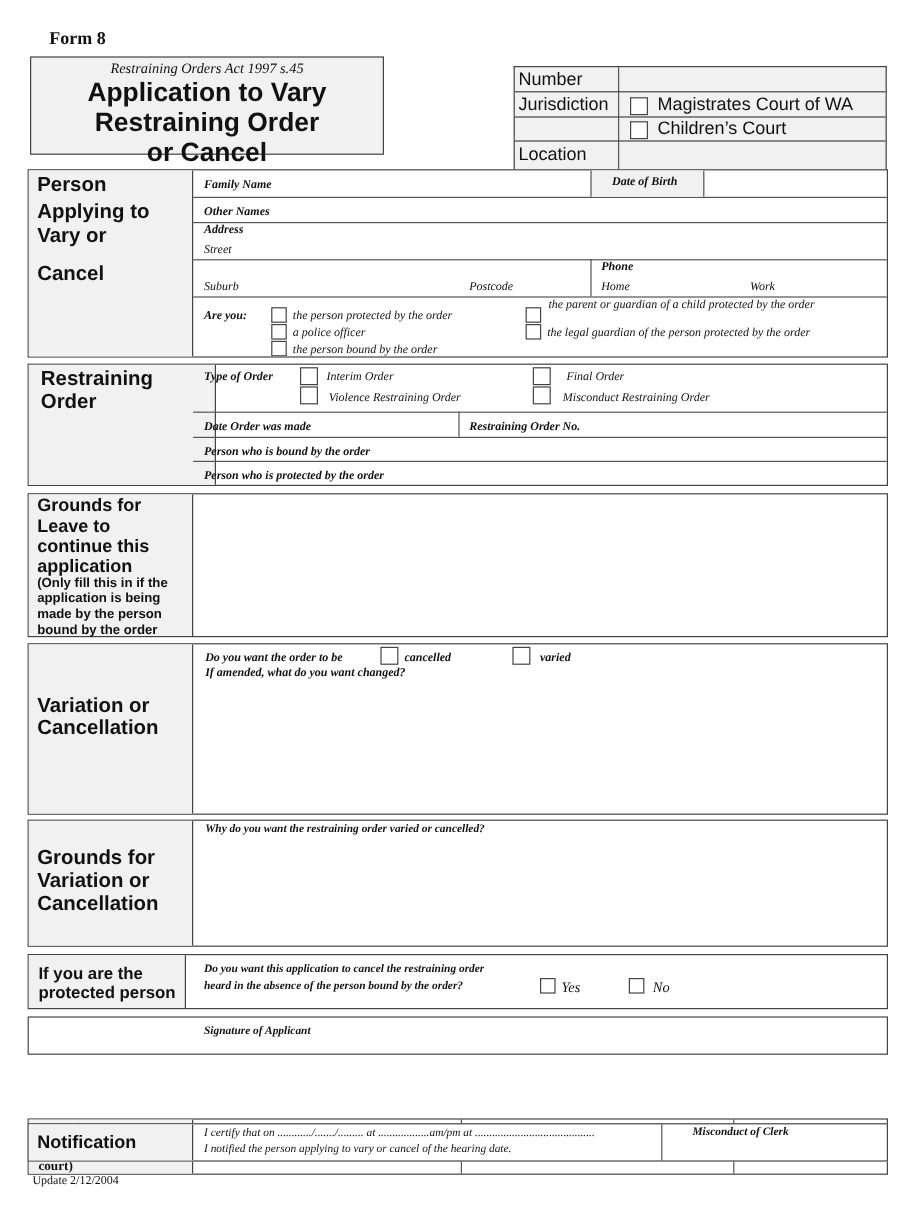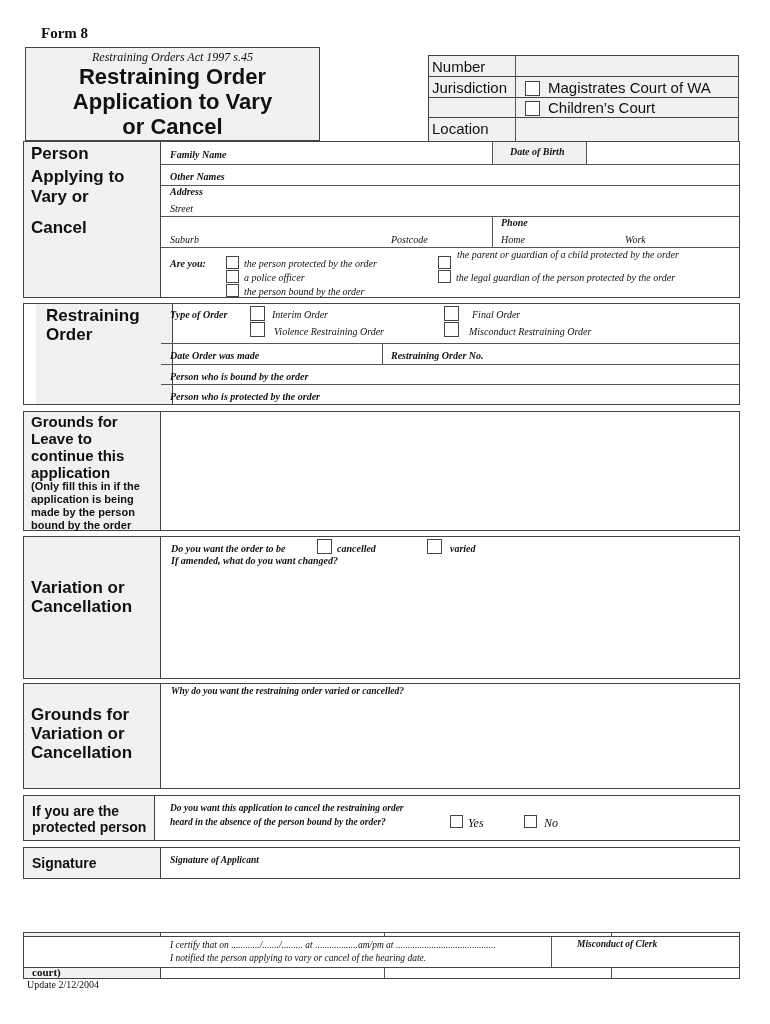--- a/index.html
+++ b/index.html
@@ -17,25 +17,25 @@
   .cb { position:absolute; width:13px; height:13px; border:1px solid #444; background:#fff; box-sizing:border-box; cursor:pointer; }
   .seclabel { font-family:"Liberation Sans", sans-serif; font-weight:bold; font-size:17px; line-height:19px; color:#111; }
   .hdr-text { font-family:"Liberation Sans", sans-serif; font-size:15px; position:absolute; }
   .field { position:absolute; }
 </style>
 </head>
 <body>
 
 <div class="abs serif" style="left:41px;top:25px;font-weight:bold;font-size:15px;">Form 8</div>
 
-<div class="abs grey" style="left:25px;top:47px;width:295px;height:94px;border:1.5px solid #444;">
+<div class="abs grey" style="left:25px;top:47px;width:295px;height:82px;border:1.5px solid #444;">
   <div class="abs serif" style="left:0;right:0;top:2px;text-align:center;font-style:italic;font-size:12px;">Restraining Orders Act 1997 s.45</div>
   <div class="abs sans" style="left:0;right:0;top:16px;text-align:center;font-weight:bold;font-size:22px;line-height:25px;">
+    <div>Application to Vary</div>
     <div>Restraining Order</div>
-    <div>Application to Vary</div>
     <div>or Cancel</div>
   </div>
 </div>
 
 <div class="abs grey" style="left:428px;top:55px;width:311px;height:87px;border:1.5px solid #444;border-bottom:none;">
   <div class="vline" style="left:86px;"></div>
   <div class="hline" style="top:20px;border-top:1.5px solid #444;"></div>
   <div class="hline" style="top:41px;border-top:1.5px solid #444;"></div>
   <div class="hline" style="top:61px;border-top:1.5px solid #444;"></div>
   <div class="hdr-text" style="left:3px;top:2px;">Number</div>
@@ -89,21 +89,21 @@
     <div class="cb" style="left:65px;top:142px;"></div>
     <div class="abs it" style="left:83px;top:144px;">the person bound by the order</div>
     <div class="cb" style="left:277px;top:114px;"></div>
     <div class="abs it" style="left:296px;top:107px;font-family:Liberation Serif, serif;">the parent or guardian of a child protected by the order</div>
     <div class="cb" style="left:277px;top:128px;"></div>
     <div class="abs it" style="left:295px;top:130px;">the legal guardian of the person protected by the order</div>
   </div>
 </div>
 
 <div class="abs box" style="left:23px;top:303px;width:717px;height:102px;">
-  <div class="abs label-col" style="left:12px;top:0;width:137px;height:100%;">
+  <div class="abs label-col" style="left:0;top:0;width:156px;height:100%;">
     <div class="abs seclabel" style="left:10px;top:2px;">Restraining</div>
     <div class="abs seclabel" style="left:10px;top:21px;">Order</div>
   </div>
   <div class="abs" style="left:137px;top:0;right:0;bottom:0;">
     <div class="hline" style="top:39px;"></div>
     <div class="hline" style="top:60px;"></div>
     <div class="hline" style="top:80px;"></div>
     <div class="abs" style="left:221px;top:39px;height:21px;border-left:1px solid #555;"></div>
     <div class="abs bi" style="left:9px;top:5px;">Type of Order</div>
     <div class="cb" style="left:89px;top:2px;width:15px;height:15px;"></div>
@@ -176,23 +176,20 @@
   </div>
   <div class="abs bi" style="left:146px;top:7px;font-size:9.5px;">Do you want this application to cancel the restraining order</div>
   <div class="abs bi" style="left:146px;top:21px;font-size:9.5px;">heard in the absence of the person bound by the order?</div>
   <div class="cb" style="left:426px;top:19px;"></div>
   <div class="abs it" style="left:444px;top:20px;font-size:12px;">Yes</div>
   <div class="cb" style="left:500px;top:19px;"></div>
   <div class="abs it" style="left:520px;top:20px;font-size:12px;">No</div>
 </div>
 
 <div class="abs box" style="left:23px;top:847px;width:717px;height:32px;">
-  <div class="abs label-col" style="left:0;top:0;width:137px;height:100%;">
-    <div class="abs sans" style="left:8px;top:7px;font-weight:bold;font-size:14px;">Signature</div>
-  </div>
   <div class="abs bi" style="left:146px;top:7px;font-size:9.5px;">Signature of Applicant</div>
   <div class="field" style="left:250px;top:2px;width:460px;height:26px;"></div>
 </div>
 
 <div class="abs box" style="left:23px;top:932px;width:717px;height:47px;">
   <div class="abs label-col" style="left:0;top:0;width:137px;height:100%;">
     <div class="abs sans" style="left:7px;top:1px;font-weight:bold;font-size:15px;">Hearing</div>
     <div class="abs serif" style="left:8px;top:18px;font-weight:bold;font-size:11px;line-height:14px;">
       <div>(to be filled in by the</div>
       <div>court)</div>
@@ -202,20 +199,23 @@
   <div class="abs" style="left:587px;top:0;height:100%;border-left:1px solid #555;"></div>
   <div class="abs bi" style="left:146px;top:2px;font-size:12px;">Court</div>
   <div class="field" style="left:140px;top:18px;width:218px;height:26px;"></div>
   <div class="abs bi" style="left:385px;top:2px;font-size:12px;">Date</div>
   <div class="field" style="left:362px;top:18px;width:223px;height:26px;"></div>
   <div class="abs bi" style="left:613px;top:2px;font-size:12px;">Time</div>
   <div class="field" style="left:589px;top:18px;width:124px;height:26px;"></div>
 </div>
 
 <div class="abs box" style="left:23px;top:936px;width:717px;height:32px;">
+  <div class="abs label-col" style="left:0;top:0;width:137px;height:100%;">
+    <div class="abs sans" style="left:7px;top:7px;font-weight:bold;font-size:15px;">Notification</div>
+  </div>
   <div class="abs" style="left:527px;top:0;height:100%;border-left:1px solid #555;"></div>
   <div class="abs it" style="left:146px;top:3px;font-size:9.5px;white-space:nowrap;">I certify that on ............/......./......... at ..................am/pm at ..........................................</div>
   <div class="abs it" style="left:146px;top:16px;font-size:9.5px;white-space:nowrap;">I notified the person applying to vary or cancel of the hearing date.</div>
   <div class="abs bi" style="left:553px;top:2px;font-size:9.5px;">Misconduct of Clerk</div>
   <div class="field" style="left:530px;top:14px;width:184px;height:16px;"></div>
 </div>
 
 <div class="abs serif" style="left:27px;top:979px;font-size:10px;">Update 2/12/2004</div>
 
 </body></html>

